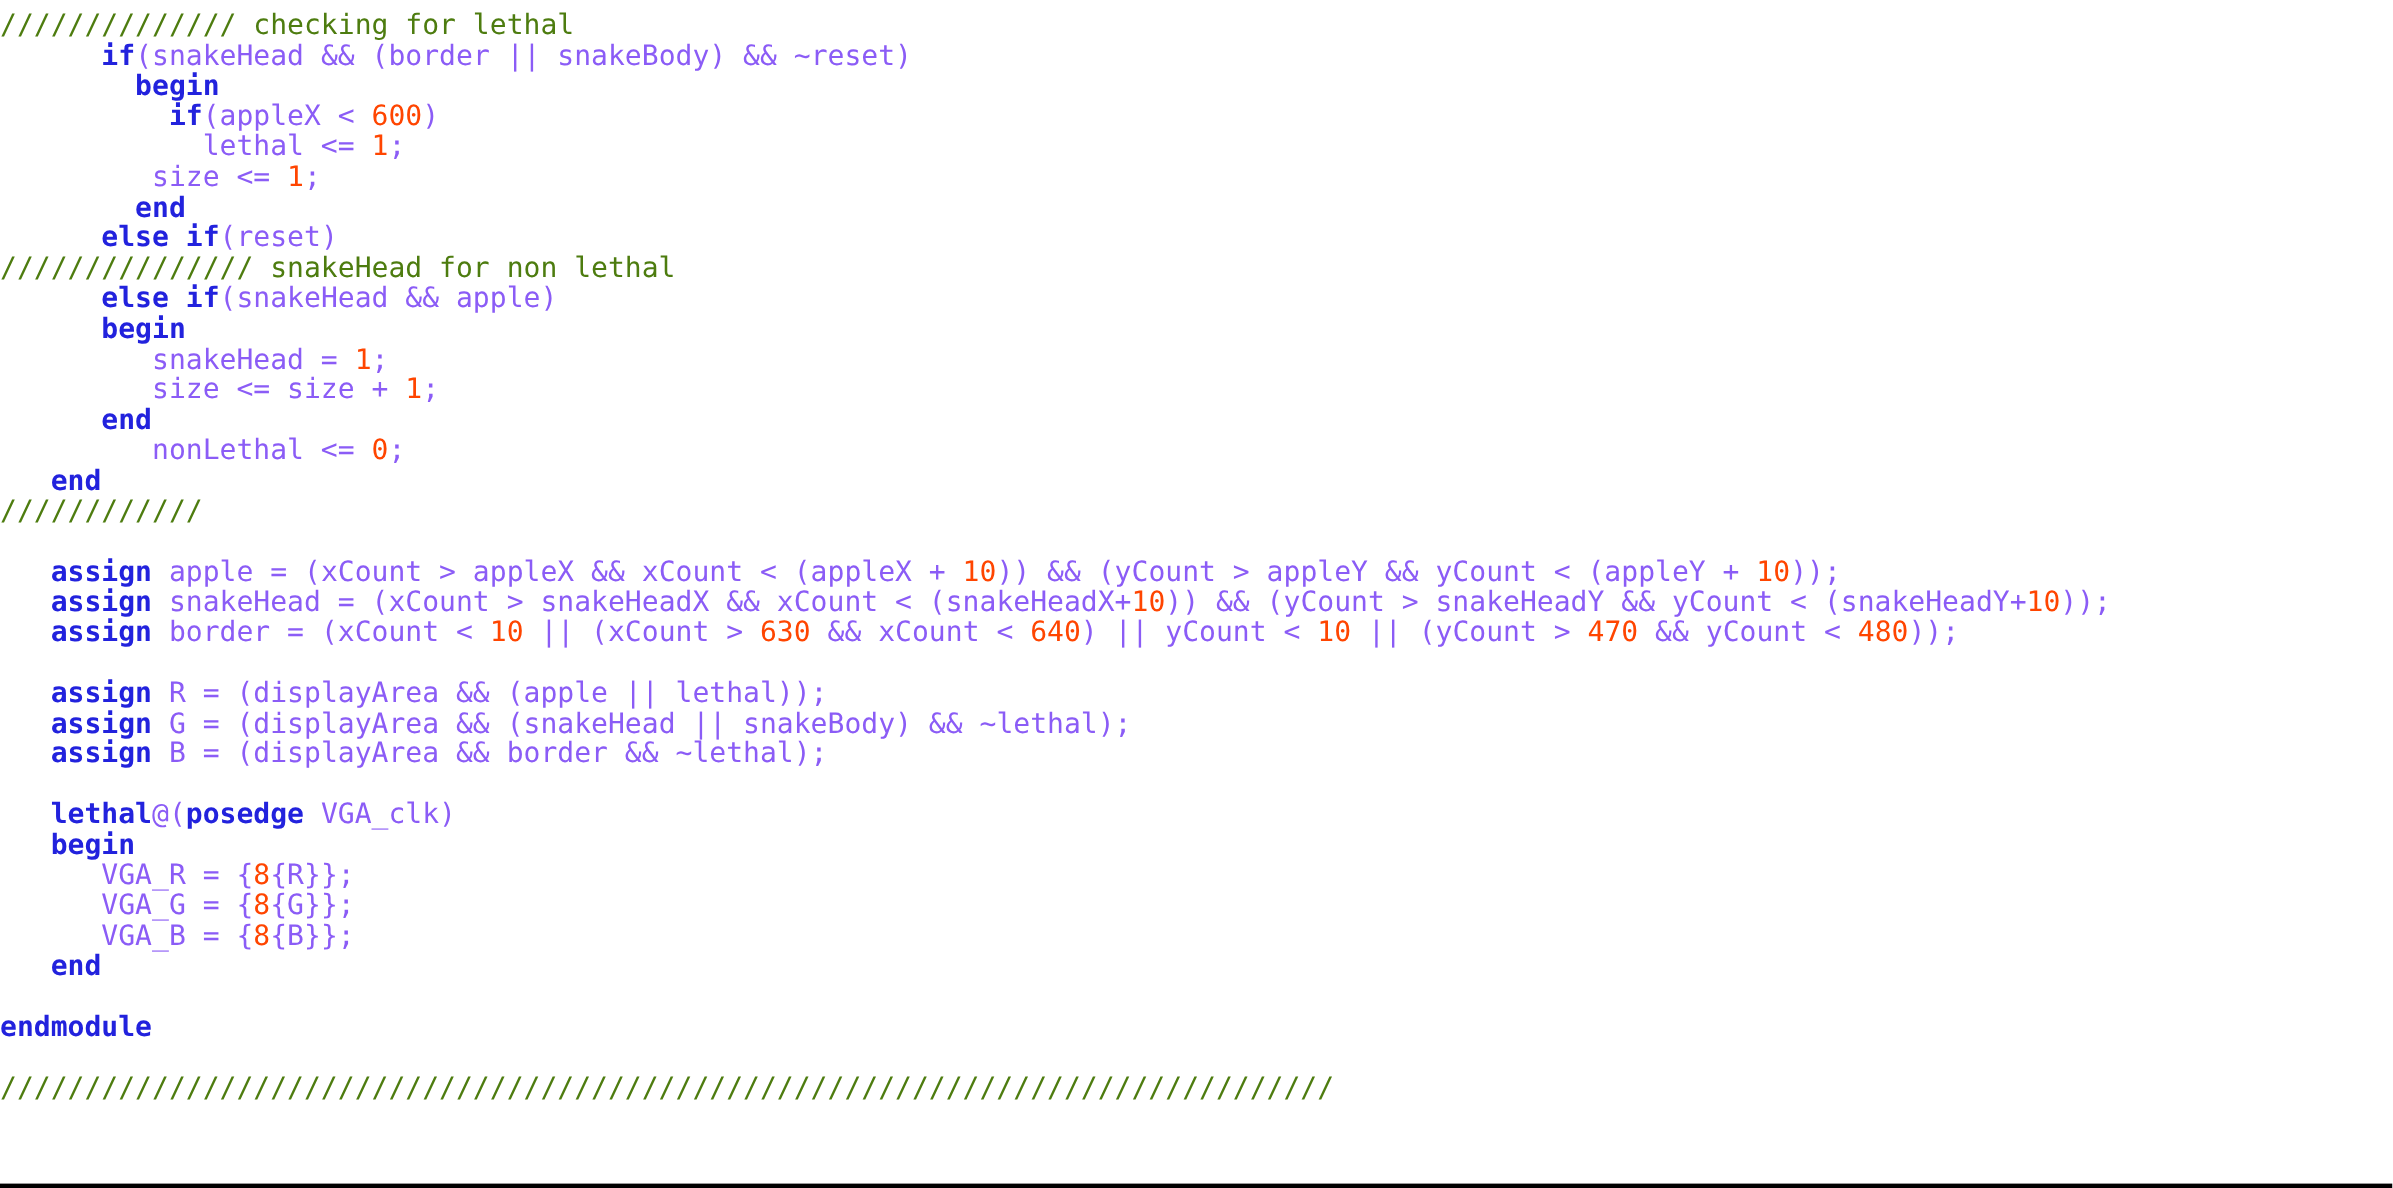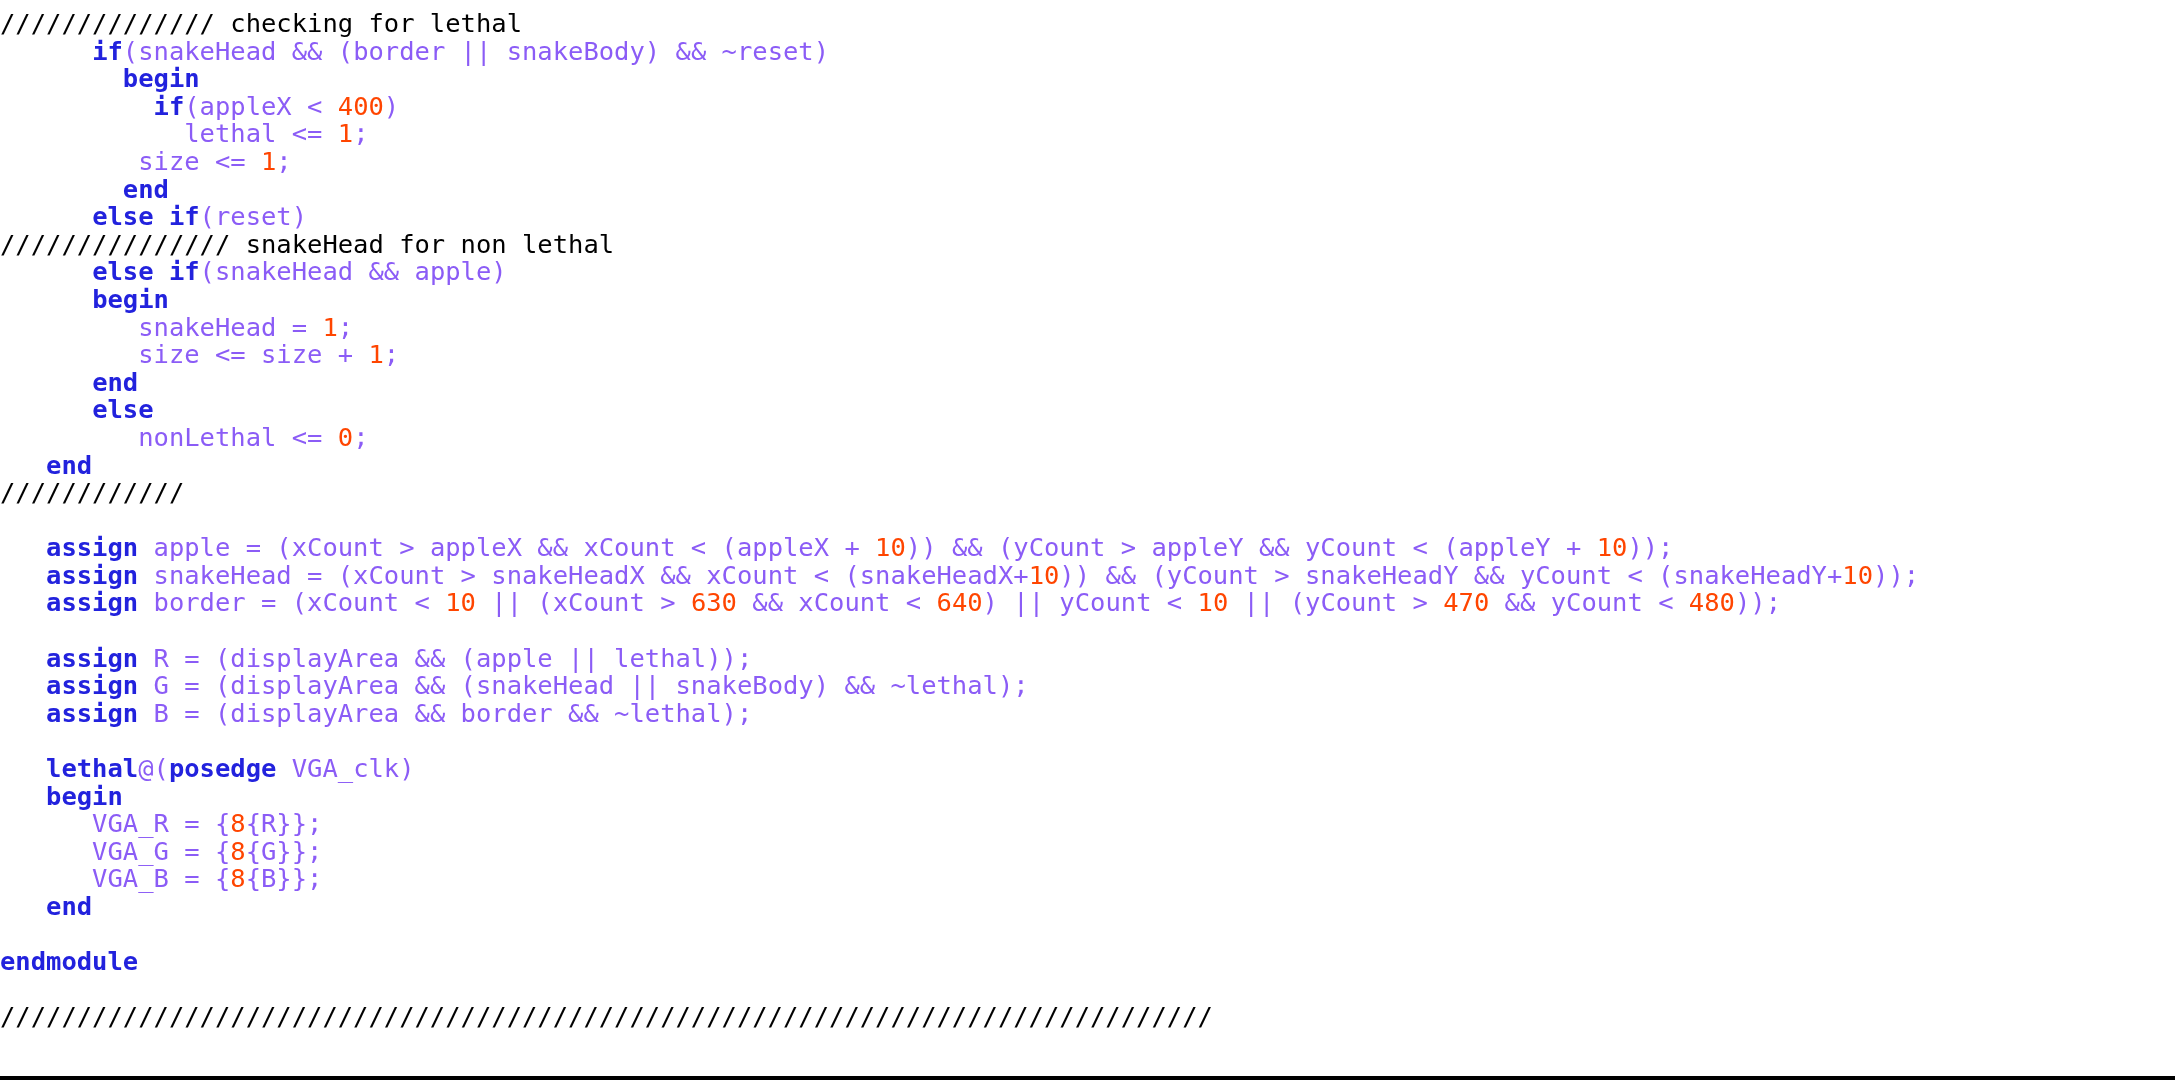--- a/index.html
+++ b/index.html
@@ -24,21 +24,21 @@
   .code-line {
     white-space: pre;
     font-family: "DejaVu Sans Mono", "Liberation Mono", monospace;
     font-size: 25.5px;
     line-height: 27.6px;
     letter-spacing: 0px;
     color: #000000;
     height: 27.6px;
   }
   .tok { font-family: inherit; }
-  .tok-comment { color: #000000; }
+  .tok-comment { color: #4d7c0f; }
   .tok-keyword { color: #2222dd; font-weight: 600; }
   .tok-number  { color: #ff4500; }
   .tok-plain   { color: #8b5cf6; }
 
   #bottom-rule {
     position: absolute;
     left: 0;
     bottom: 0;
     width: 2175px;
     height: 4px;
@@ -46,32 +46,31 @@
   }
 </style>
 </head>
 <body>
 
 <div id="code-viewer">
   <div id="code-lines">
       <div class="code-line"><span class="tok tok-comment">////////////// checking for lethal</span></div>
       <div class="code-line"><span class="tok tok-plain">      </span><span class="tok tok-keyword">if</span><span class="tok tok-plain">(snakeHead &amp;&amp; (border || snakeBody) &amp;&amp; ~reset)</span></div>
       <div class="code-line"><span class="tok tok-plain">        </span><span class="tok tok-keyword">begin</span></div>
-      <div class="code-line"><span class="tok tok-plain">          </span><span class="tok tok-keyword">if</span><span class="tok tok-plain">(appleX &lt; </span><span class="tok tok-number">400</span><span class="tok tok-plain">)</span></div>
+      <div class="code-line"><span class="tok tok-plain">          </span><span class="tok tok-keyword">if</span><span class="tok tok-plain">(appleX &lt; </span><span class="tok tok-number">600</span><span class="tok tok-plain">)</span></div>
       <div class="code-line"><span class="tok tok-plain">            lethal &lt;= </span><span class="tok tok-number">1</span><span class="tok tok-plain">;</span></div>
       <div class="code-line"><span class="tok tok-plain">         size &lt;= </span><span class="tok tok-number">1</span><span class="tok tok-plain">;</span></div>
       <div class="code-line"><span class="tok tok-plain">        </span><span class="tok tok-keyword">end</span></div>
       <div class="code-line"><span class="tok tok-plain">      </span><span class="tok tok-keyword">else if</span><span class="tok tok-plain">(reset)</span></div>
       <div class="code-line"><span class="tok tok-comment">/////////////// snakeHead for non lethal</span></div>
       <div class="code-line"><span class="tok tok-plain">      </span><span class="tok tok-keyword">else if</span><span class="tok tok-plain">(snakeHead &amp;&amp; apple)</span></div>
       <div class="code-line"><span class="tok tok-plain">      </span><span class="tok tok-keyword">begin</span></div>
       <div class="code-line"><span class="tok tok-plain">         snakeHead = </span><span class="tok tok-number">1</span><span class="tok tok-plain">;</span></div>
       <div class="code-line"><span class="tok tok-plain">         size &lt;= size + </span><span class="tok tok-number">1</span><span class="tok tok-plain">;</span></div>
       <div class="code-line"><span class="tok tok-plain">      </span><span class="tok tok-keyword">end</span></div>
-      <div class="code-line"><span class="tok tok-plain">      </span><span class="tok tok-keyword">else</span></div>
       <div class="code-line"><span class="tok tok-plain">         nonLethal &lt;= </span><span class="tok tok-number">0</span><span class="tok tok-plain">;</span></div>
       <div class="code-line"><span class="tok tok-plain">   </span><span class="tok tok-keyword">end</span></div>
       <div class="code-line"><span class="tok tok-comment">////////////</span></div>
       <div class="code-line">&nbsp;</div>
       <div class="code-line"><span class="tok tok-plain">   </span><span class="tok tok-keyword">assign</span><span class="tok tok-plain"> apple = (xCount &gt; appleX &amp;&amp; xCount &lt; (appleX + </span><span class="tok tok-number">10</span><span class="tok tok-plain">)) &amp;&amp; (yCount &gt; appleY &amp;&amp; yCount &lt; (appleY + </span><span class="tok tok-number">10</span><span class="tok tok-plain">));</span></div>
       <div class="code-line"><span class="tok tok-plain">   </span><span class="tok tok-keyword">assign</span><span class="tok tok-plain"> snakeHead = (xCount &gt; snakeHeadX &amp;&amp; xCount &lt; (snakeHeadX+</span><span class="tok tok-number">10</span><span class="tok tok-plain">)) &amp;&amp; (yCount &gt; snakeHeadY &amp;&amp; yCount &lt; (snakeHeadY+</span><span class="tok tok-number">10</span><span class="tok tok-plain">));</span></div>
       <div class="code-line"><span class="tok tok-plain">   </span><span class="tok tok-keyword">assign</span><span class="tok tok-plain"> border = (xCount &lt; </span><span class="tok tok-number">10</span><span class="tok tok-plain"> || (xCount &gt; </span><span class="tok tok-number">630</span><span class="tok tok-plain"> &amp;&amp; xCount &lt; </span><span class="tok tok-number">640</span><span class="tok tok-plain">) || yCount &lt; </span><span class="tok tok-number">10</span><span class="tok tok-plain"> || (yCount &gt; </span><span class="tok tok-number">470</span><span class="tok tok-plain"> &amp;&amp; yCount &lt; </span><span class="tok tok-number">480</span><span class="tok tok-plain">));</span></div>
       <div class="code-line">&nbsp;</div>
       <div class="code-line"><span class="tok tok-plain">   </span><span class="tok tok-keyword">assign</span><span class="tok tok-plain"> R = (displayArea &amp;&amp; (apple || lethal));</span></div>
       <div class="code-line"><span class="tok tok-plain">   </span><span class="tok tok-keyword">assign</span><span class="tok tok-plain"> G = (displayArea &amp;&amp; (snakeHead || snakeBody) &amp;&amp; ~lethal);</span></div>

